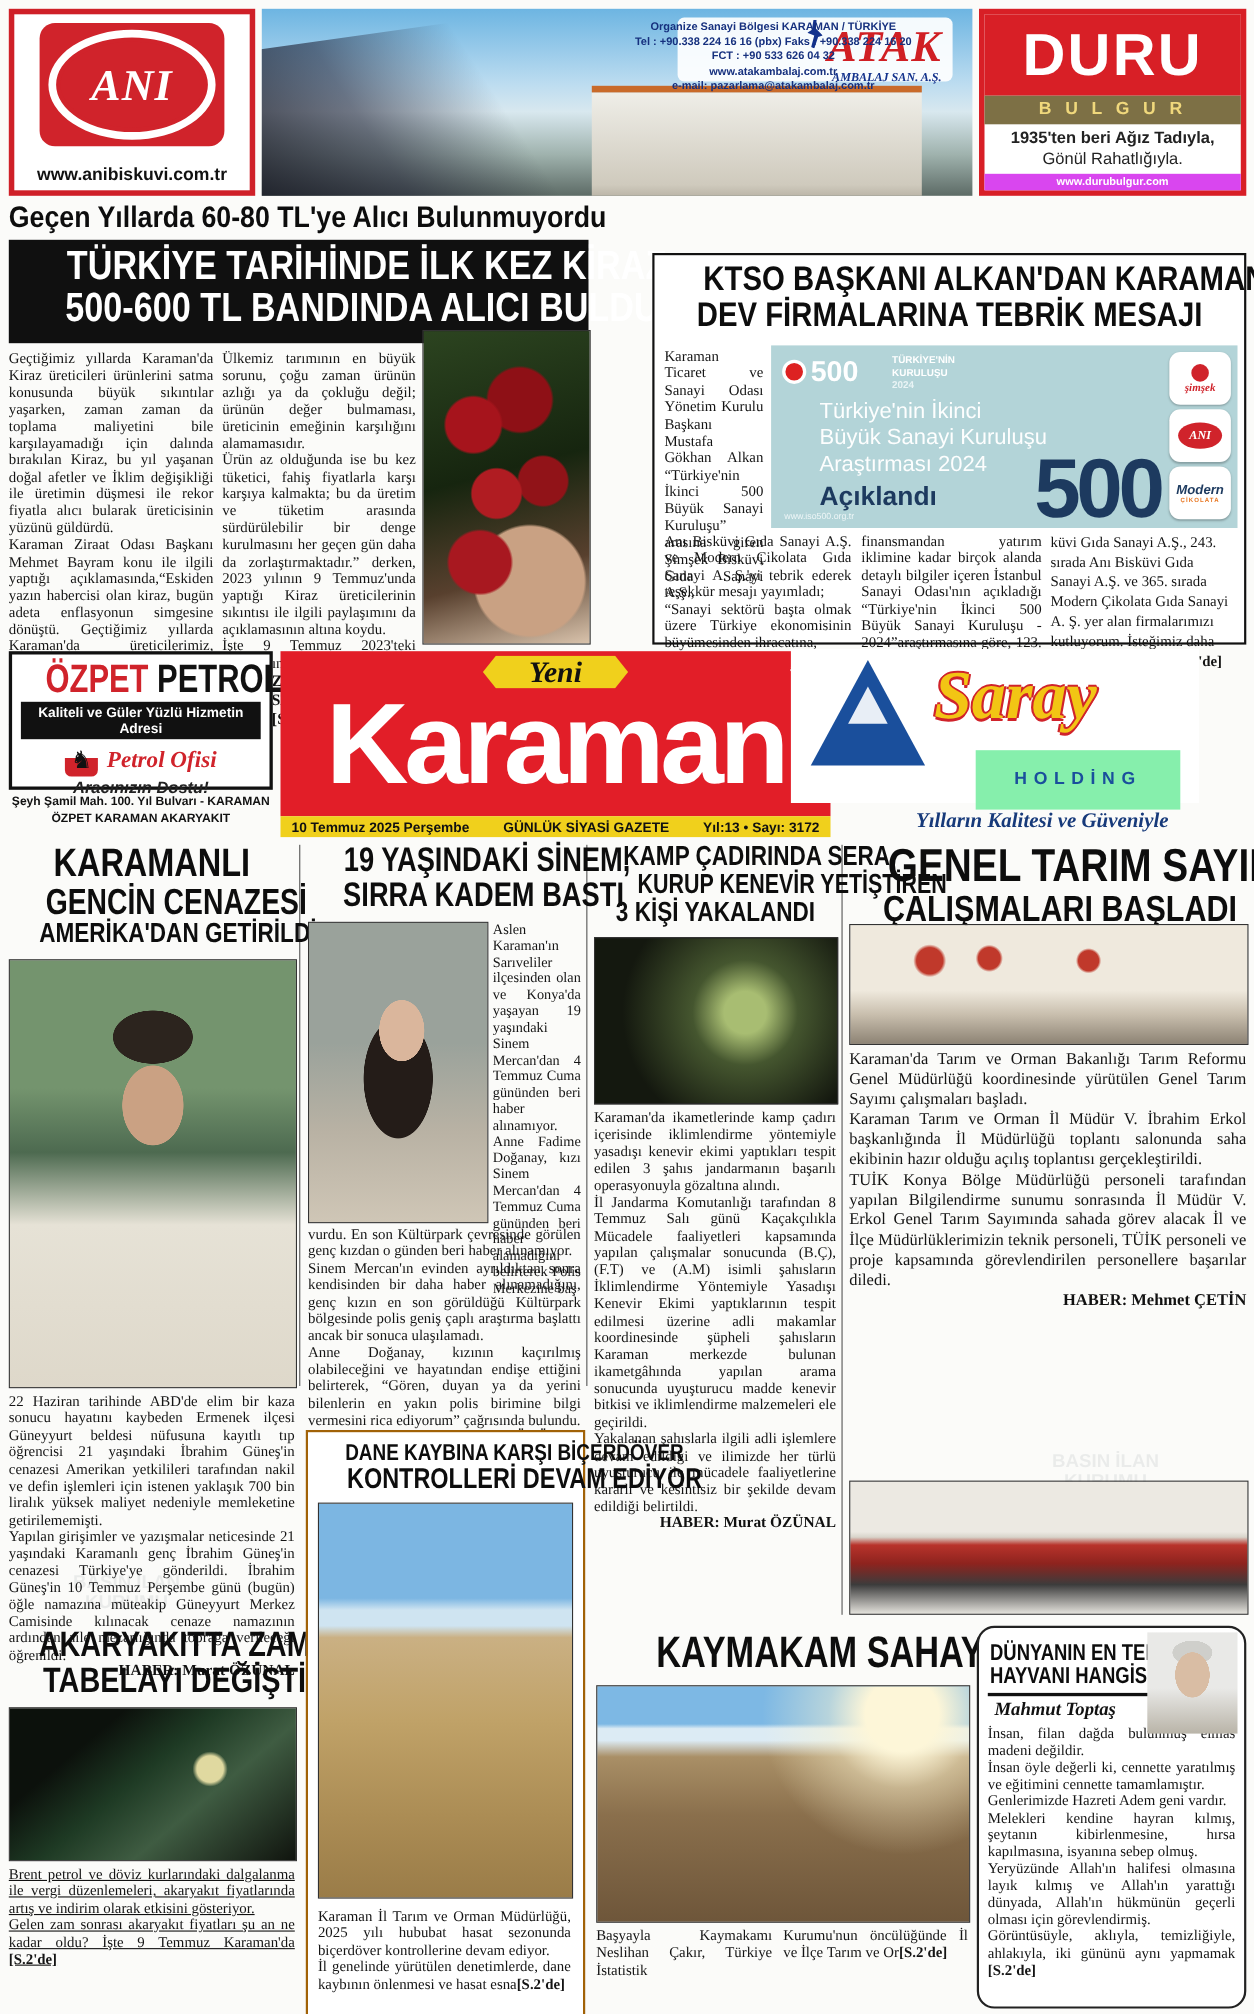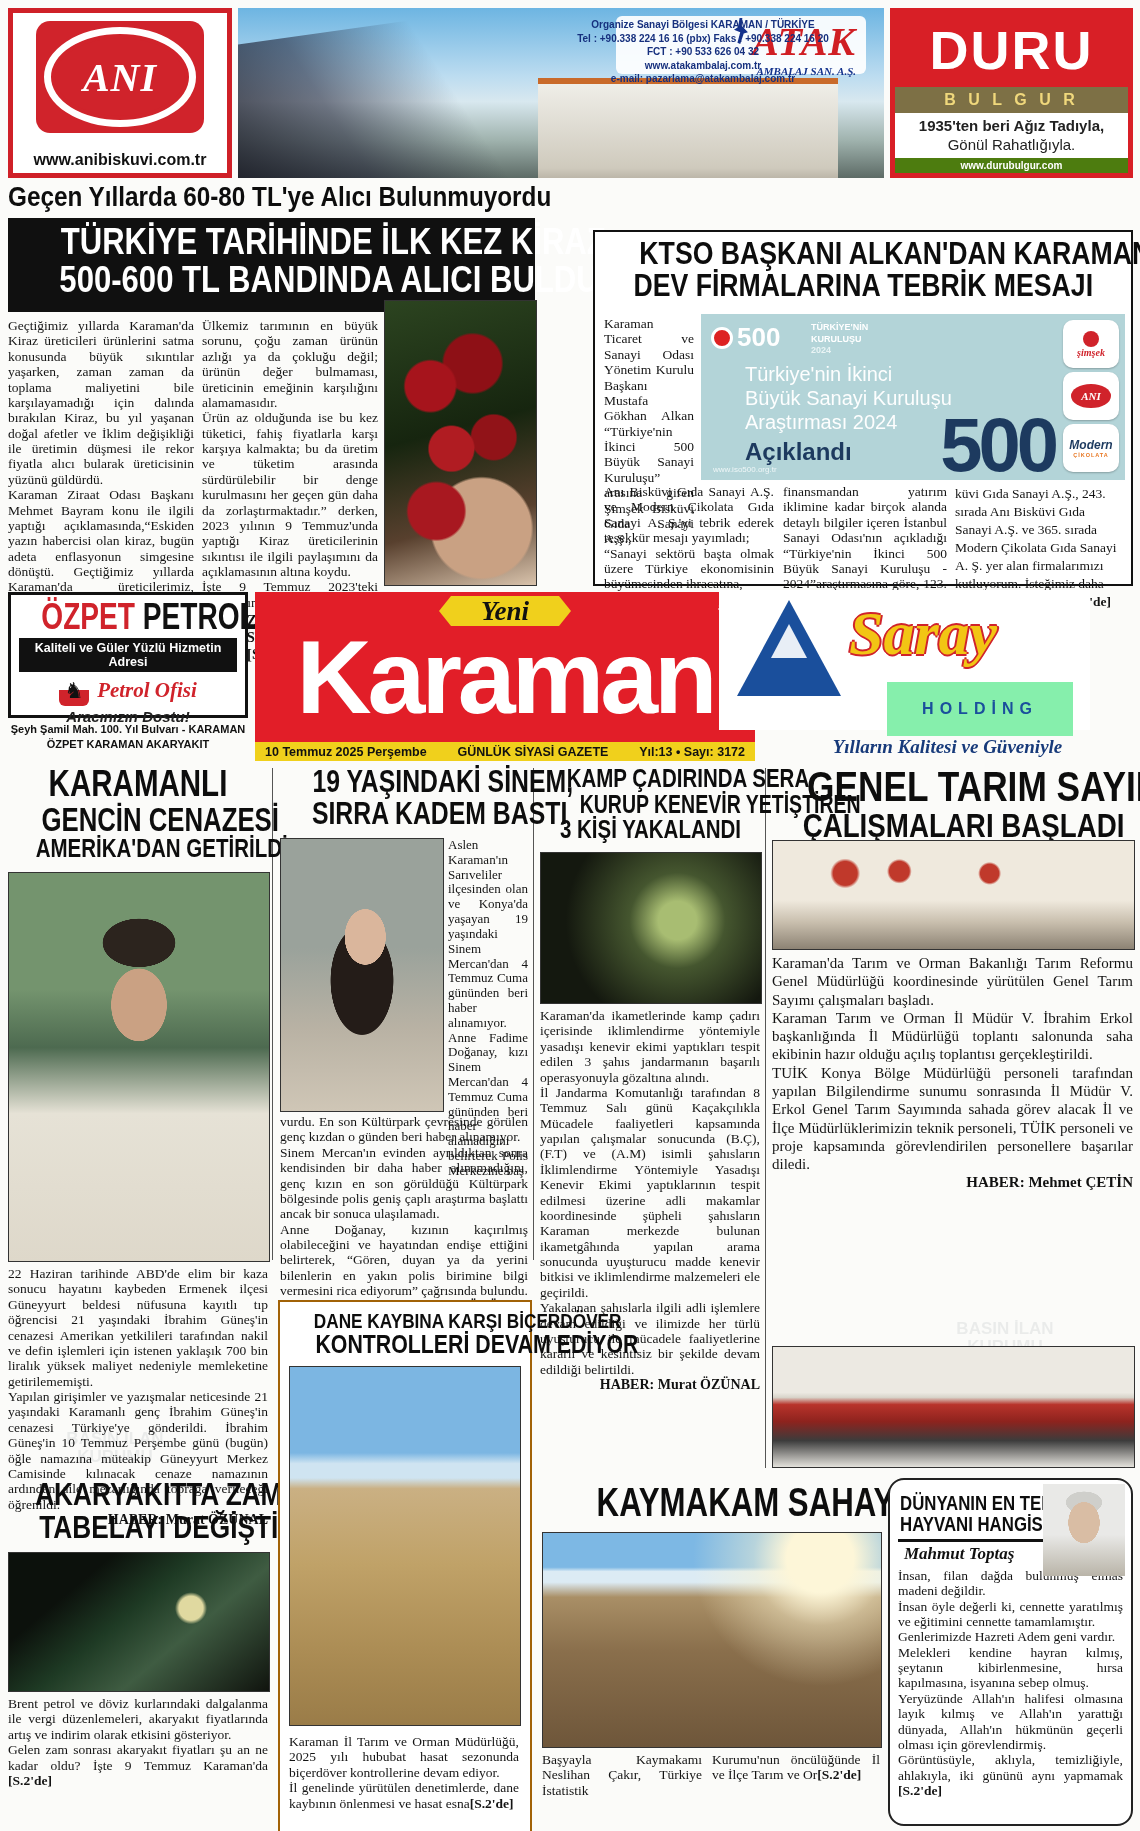--- a/index.html
+++ b/index.html
@@ -83,21 +83,21 @@
 
   <div class="adbox" style="left:890px;top:8px;width:243px;height:170px;border:5px solid #d81f26;box-sizing:border-box;display:flex;flex-direction:column;">
     <div style="background:#d81f26;flex:0 0 74px;display:flex;align-items:center;justify-content:center;">
       <span class="duru-word">DURU</span>
     </div>
     <div style="background:#7d7045;flex:0 0 26px;display:flex;align-items:center;justify-content:center;color:#f0d87c;font:bold 16px 'Liberation Sans',sans-serif;letter-spacing:4px;">B U L G U R</div>
     <div style="flex:1;display:flex;flex-direction:column;align-items:center;justify-content:center;font:bold 15px/1.25 'Liberation Sans',sans-serif;color:#222;">
       <div>1935'ten beri Ağız Tadıyla,</div>
       <div style="font-weight:normal">Gönül Rahatlığıyla.</div>
     </div>
-    <div style="background:#4d7c0f;flex:0 0 15px;display:flex;align-items:center;justify-content:center;color:#fff;font:bold 10px 'Liberation Sans',sans-serif;">www.durubulgur.com</div>
+    <div style="background:#d946ef;flex:0 0 15px;display:flex;align-items:center;justify-content:center;color:#fff;font:bold 10px 'Liberation Sans',sans-serif;">www.durubulgur.com</div>
   </div>
 
   <div class="abs hl" style="left:8px;top:184px;width:527px;font-size:27px;">
     <span class="sx" style="--s:1;transform:scaleX(.9);">Geçen Yıllarda 60-80 TL'ye Alıcı Bulunmuyordu</span>
   </div>
   <div class="abs" style="left:8px;top:218px;width:527px;height:94px;background:#101010;color:#fff;text-align:center;padding-top:5px;box-sizing:border-box;">
     <div class="hl" style="color:#fff;font-size:37px;"><span class="sxc" style="transform:scaleX(.84);">TÜRKİYE TARİHİNDE İLK KEZ KİRAZ,</span></div>
     <div class="hl" style="color:#fff;font-size:37px;"><span class="sxc" style="transform:scaleX(.84);">500-600 TL BANDINDA ALICI BULDU</span></div>
   </div>
   <div class="abs body" style="left:8px;top:318px;width:186px;height:266px;">Geçtiğimiz yıllarda Karaman'da Kiraz üreticileri ürünlerini satma konusunda büyük sıkıntılar yaşarken, zaman zaman da toplama maliyetini bile karşılayamadığı için dalında bırakılan Kiraz, bu yıl yaşanan doğal afetler ve İklim değişikliği ile üretimin düşmesi ile rekor fiyatla alıcı bularak üreticisinin yüzünü güldürdü.
@@ -273,21 +273,21 @@
   <div class="photo" style="left:772px;top:1346px;width:361px;height:120px;background:
        linear-gradient(180deg,#ece9e2 0 38%,#d8d4ca 42%,#b8332b 48%,#8e231e 62%,#3c3c3c 78%,#e4e2dc 100%);"></div>
 
   <div class="abs" style="left:8px;top:1478px;width:260px;">
     <div class="hl" style="font-size:32px;text-align:center;"><span class="sxc" style="transform:scaleX(.82);">AKARYAKITTA ZAM</span></div>
     <div class="hl" style="font-size:32px;text-align:center;"><span class="sxc" style="transform:scaleX(.82);">TABELAYI DEĞİŞTİRDİ</span></div>
   </div>
   <div class="photo" style="left:8px;top:1552px;width:260px;height:138px;background:
        radial-gradient(circle at 70% 40%,#e0d9a0 0 6%,transparent 8%),
        linear-gradient(140deg,#0c110c 0 25%,#1e3a24 45%,#3f5c42 65%,#10140e 100%);"></div>
-  <div class="abs" style="left:8px;top:1696px;width:260px;">
+  <div class="abs" style="left:8px;top:1696px;width:260px;text-decoration:underline;">
     <div class="body"><span>Brent petrol ve döviz kurlarındaki dalgalanma ile vergi düzenlemeleri, akaryakıt fiyatlarında artış ve indirim olarak etkisini gösteriyor.
 Gelen zam sonrası akaryakıt fiyatları şu an ne kadar oldu? İşte 9 Temmuz Karaman'da</span> <span class="more">[S.2'de]</span></div>
   </div>
 
   <div class="abs" style="left:278px;top:1300px;width:254px;height:652px;border:2px solid #a16207;box-sizing:border-box;background:#fff;">
     <div class="hl" style="font-size:21px;text-align:center;margin-top:8px;"><span class="sxc" style="transform:scaleX(.82);">DANE KAYBINA KARŞI BİÇERDÖVER</span></div>
     <div class="hl" style="font-size:26px;text-align:center;"><span class="sxc" style="transform:scaleX(.82);">KONTROLLERİ DEVAM EDİYOR</span></div>
     <div class="photo" style="left:9px;top:64px;width:230px;height:358px;background:
          linear-gradient(180deg,#7cb6e2 0 24%,#cfe4f1 27% 31%,#cab083 34%,#c0a268 55%,#ab8c54 80%,#9a7c48 100%);"></div>
     <div class="abs" style="left:9px;top:432px;width:230px;">

